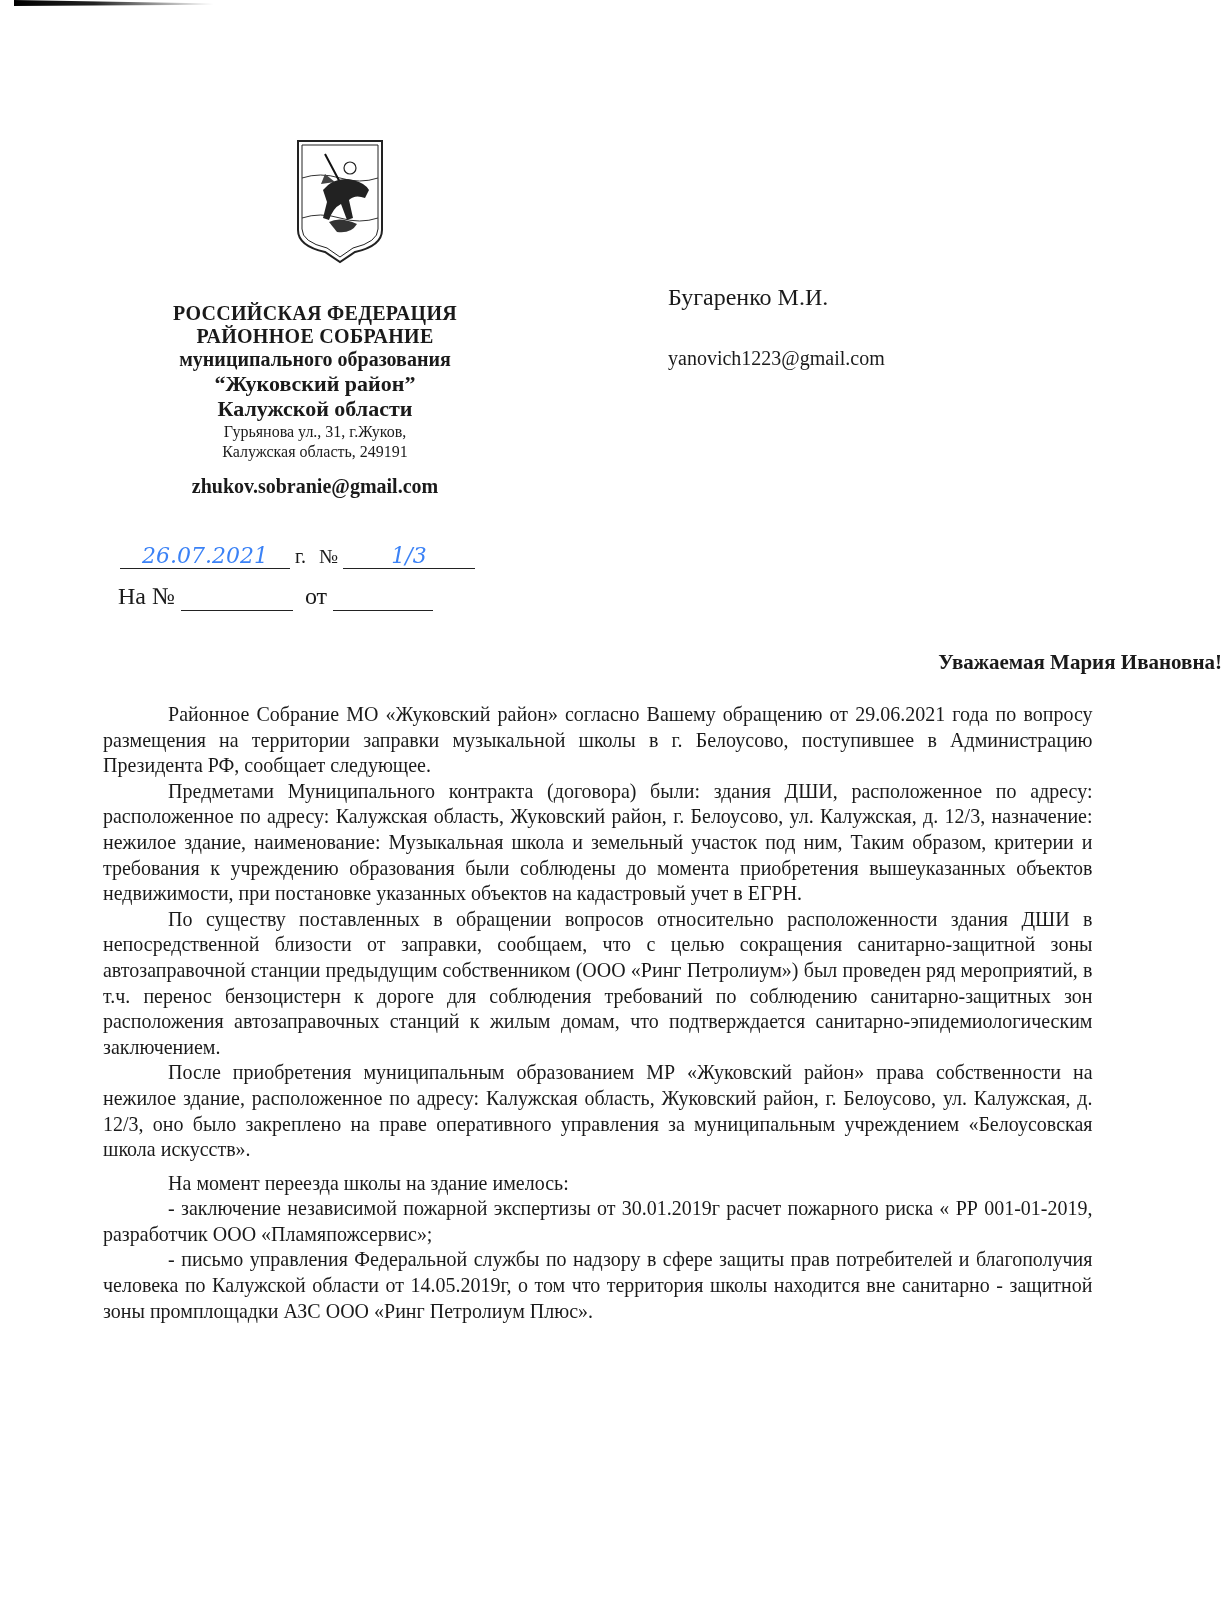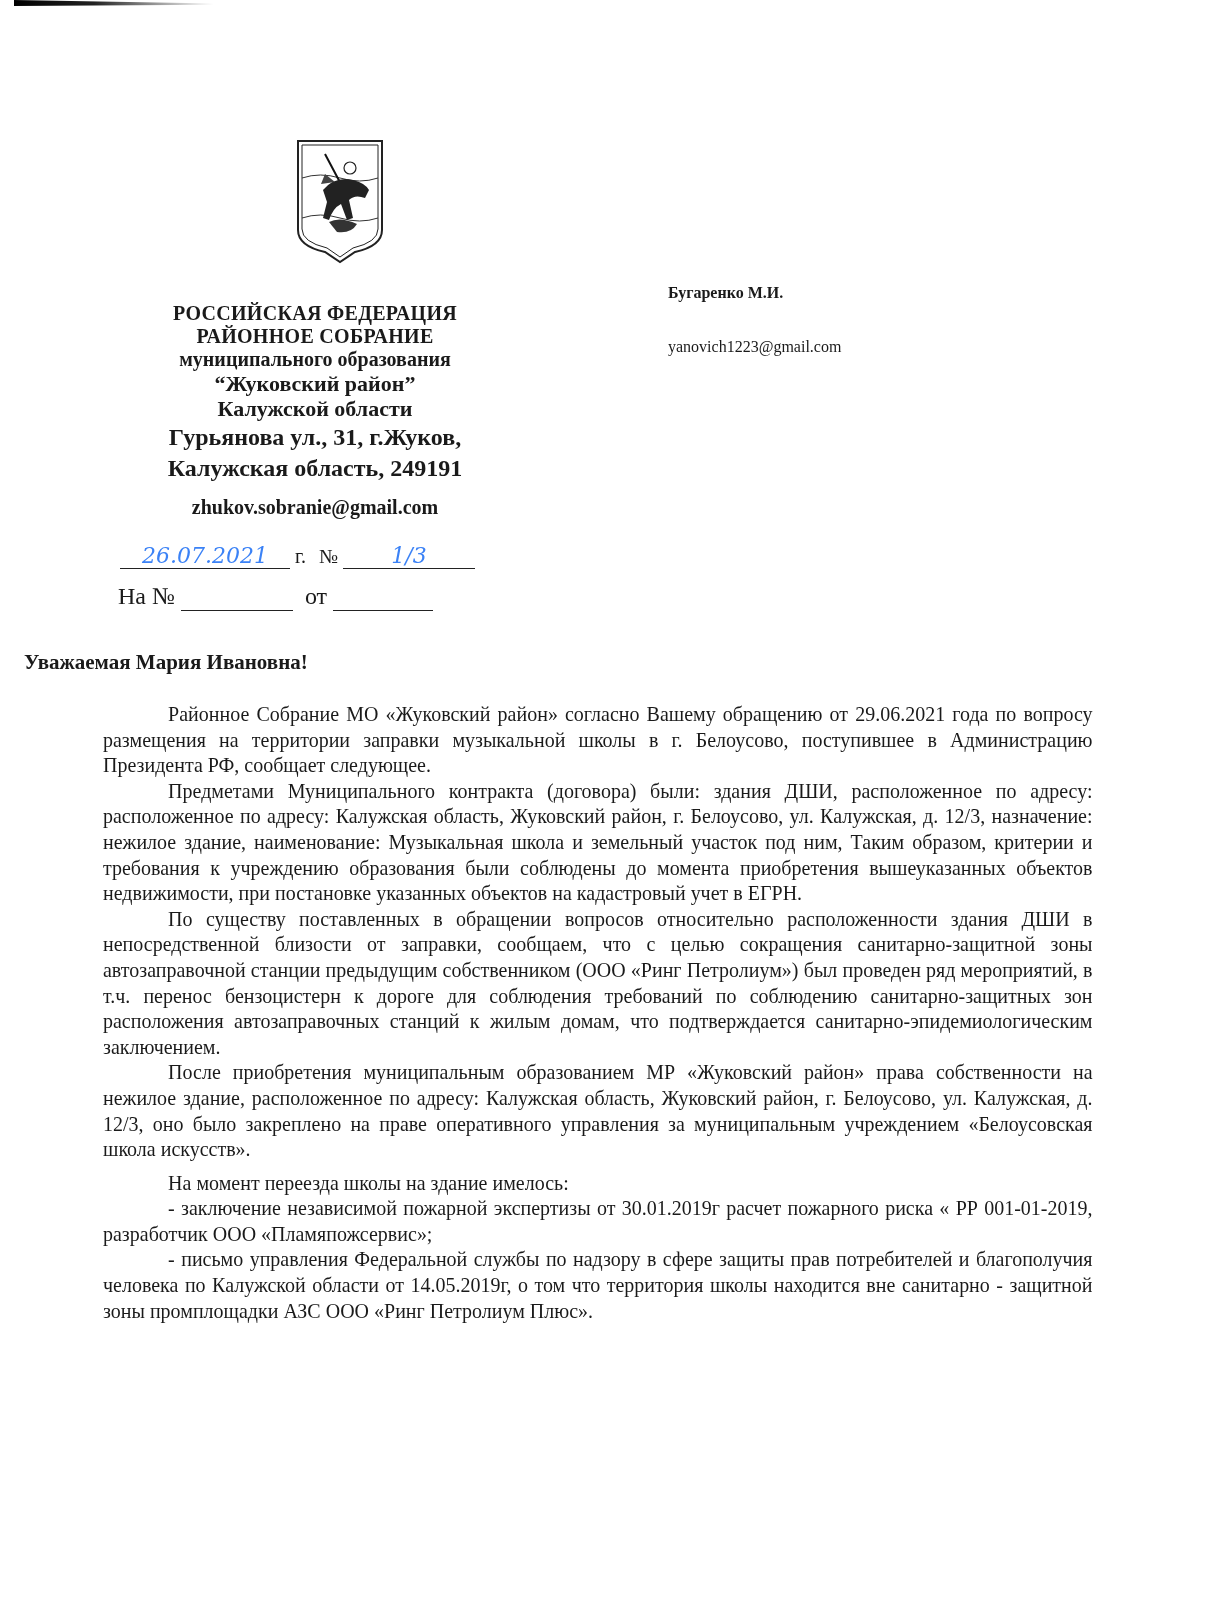--- a/index.html
+++ b/index.html
@@ -15,39 +15,39 @@
     .crest {
       position: absolute; left: 295px; top: 138px; width: 90px; height: 128px;
     }
     .header {
       position: absolute; left: 110px; top: 302px; width: 410px; text-align: center;
       line-height: 1.15;
     }
     .h-big { font-weight: bold; font-size: 20px; letter-spacing: 0.3px; }
     .h-mid { font-weight: bold; font-size: 20px; }
     .h-mid2 { font-weight: bold; font-size: 22px; }
-    .h-small { font-size: 24px; line-height: 1.3; font-weight: bold; }
+    .h-small { font-size: 16px; line-height: 1.3; }
     .h-email { font-weight: bold; font-size: 20px; margin-top: 12px; }
     .regline {
       position: absolute; left: 120px; top: 543px; font-size: 20px; white-space: nowrap;
     }
     .handwritten {
       font-family: "DejaVu Serif", serif; font-style: italic; color: #3b82f6; font-size: 22px;
     }
     .uline { display: inline-block; border-bottom: 1.5px solid #222; text-align: center; vertical-align: baseline; }
     .regline2 {
       position: absolute; left: 118px; top: 583px; font-size: 24px; white-space: nowrap;
     }
     .recipient {
       position: absolute; left: 668px; top: 284px;
     }
-    .rec-name { font-weight: bold; font-size: 16px; }
-    .rec-email { font-size: 16px; margin-top: 36px; }
+    .rec-name { font-weight: normal; font-size: 24px; }
+    .rec-email { font-size: 20px; margin-top: 36px; }
     .greeting {
-      position: absolute; left: 0; right: 0; top: 650px; text-align: left;
+      position: absolute; left: 0; right: 0; top: 650px; text-align: right;
       font-weight: bold; font-size: 21px; padding-left: 24px;
     }
     .body-text {
       position: absolute; left: 103px; top: 702px; width: 990px;
       font-size: 21.5px; line-height: 25.6px; text-align: justify;
       transform: scaleX(0.93); transform-origin: left top;
       width: 1064px;
     }
     .body-text p { margin: 0; text-indent: 70px; }
     .body-text p.gap { margin-top: 8px; }

